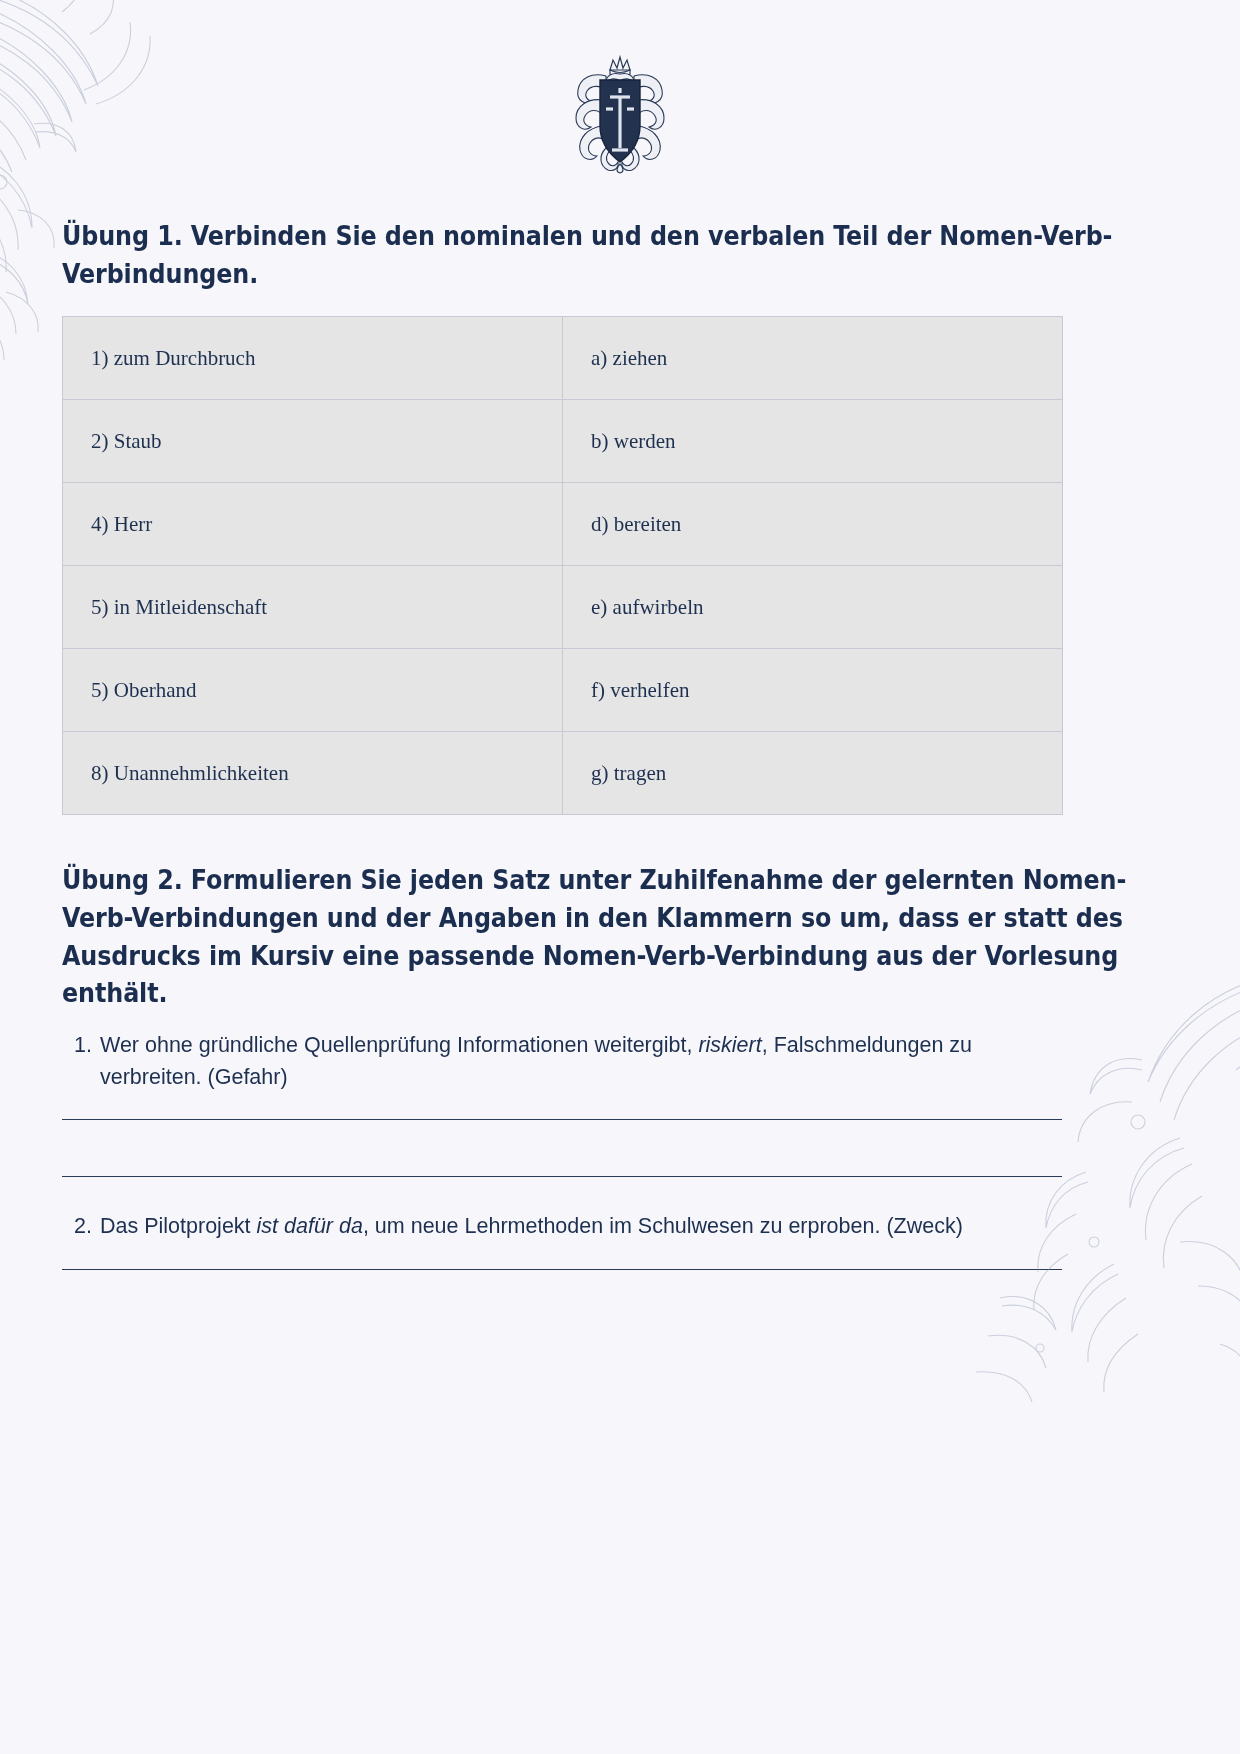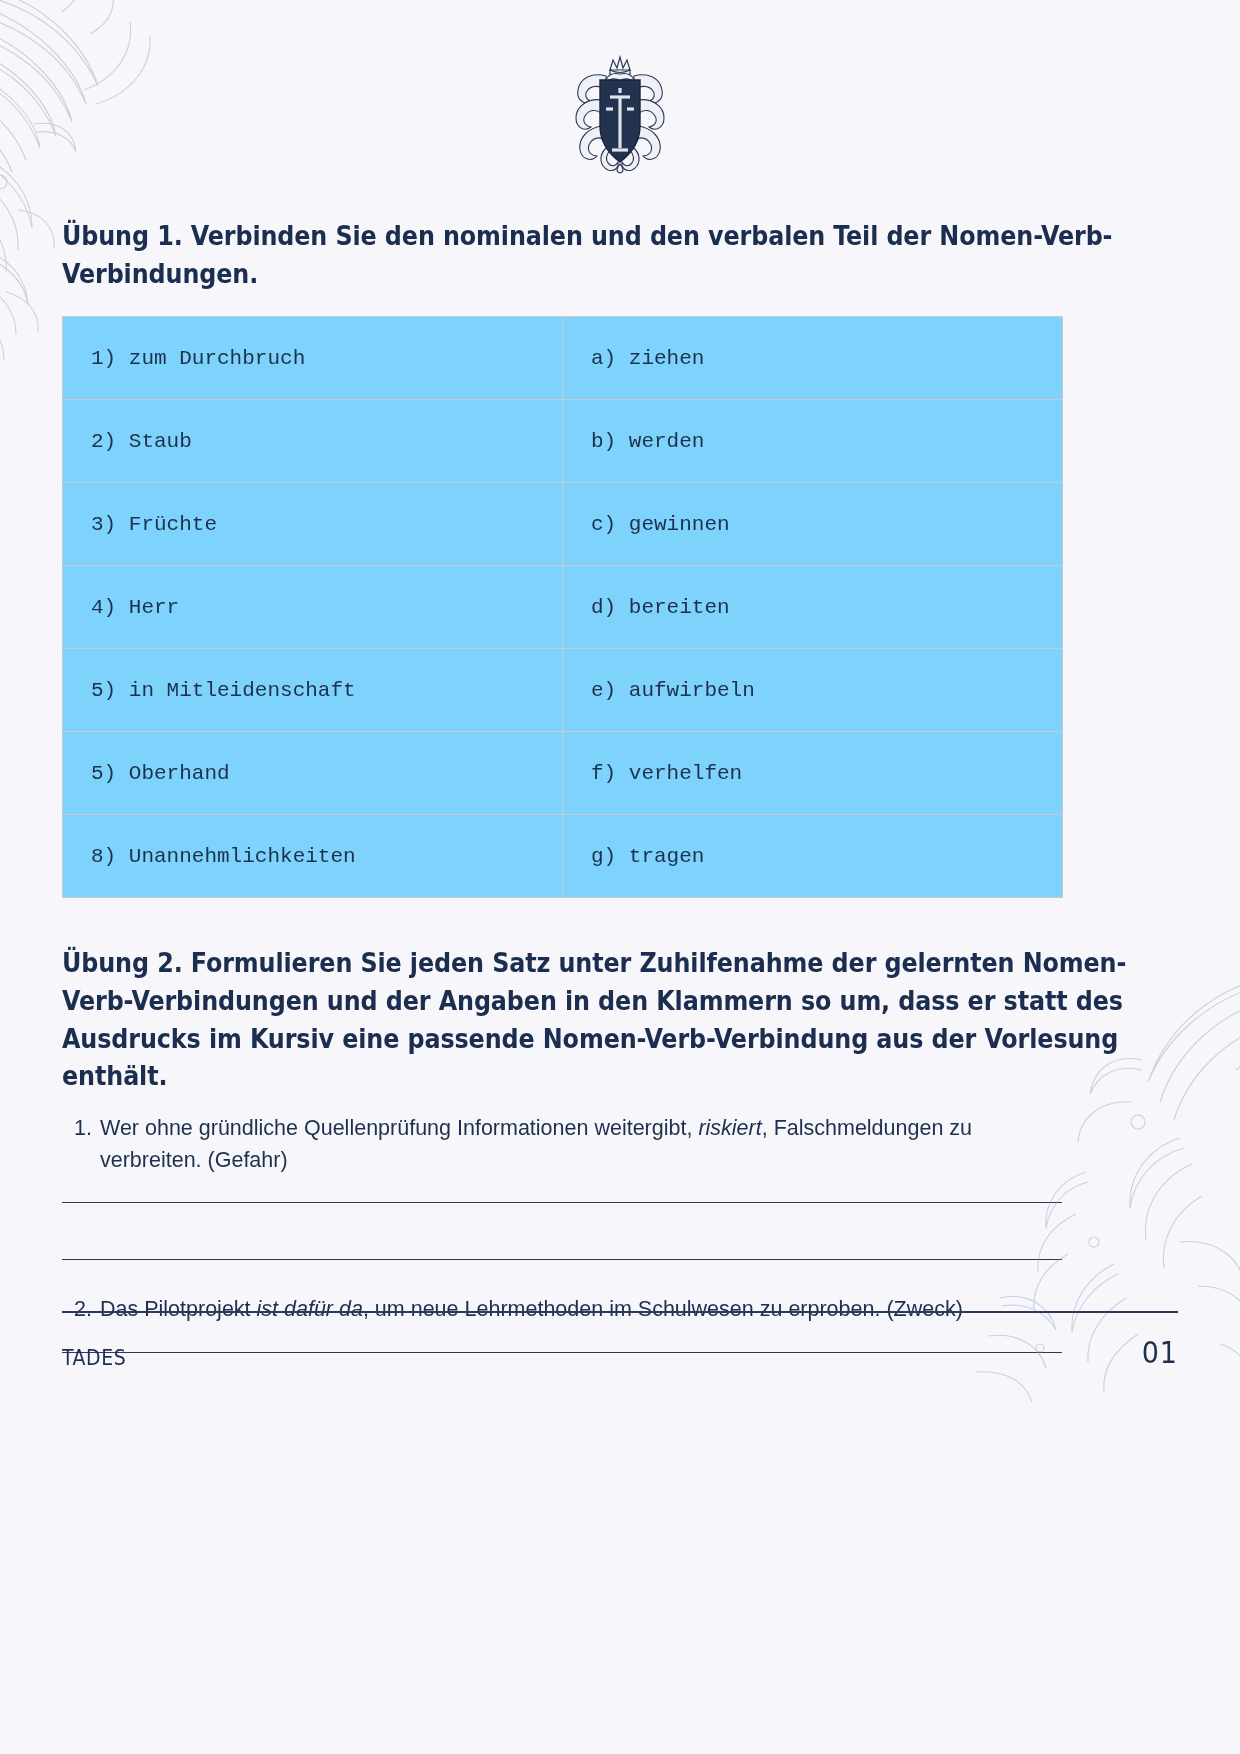--- a/index.html
+++ b/index.html
@@ -59,27 +59,27 @@
   
   .match-table {
     width: 1000px;
     border-collapse: collapse;
     margin-top: 24px;
     background: #ffffff;
     table-layout: fixed;
   }
   .match-table td {
     border: 1px solid #c8c9d2;
-    background: #7dd3fc;
+    background: #e5e5e5;
     height: 83px;
     padding: 0 28px;
     font-size: 21px;
     color: #1e3050;
     vertical-align: middle;
-    font-family: Liberation Mono, monospace;
+    font-family: Liberation Serif, serif;
   }
   .match-table td.col-left  { width: 500px; }
   .match-table td.col-right { width: 500px; }
 
   
   .ex2-block { margin-top: 46px; }
 
   .task-list { margin-top: 18px; list-style: none; }
 
   .task-item {
@@ -252,24 +252,20 @@
     <tbody>
       <tr class="row">
         <td class="col-left">1) zum Durchbruch</td>
         <td class="col-right">a) ziehen</td>
       </tr>
       <tr class="row">
         <td class="col-left">2) Staub</td>
         <td class="col-right">b) werden</td>
       </tr>
       <tr class="row">
-        <td class="col-left">3) Früchte</td>
-        <td class="col-right">c) gewinnen</td>
-      </tr>
-      <tr class="row">
         <td class="col-left">4) Herr</td>
         <td class="col-right">d) bereiten</td>
       </tr>
       <tr class="row">
         <td class="col-left">5) in Mitleidenschaft</td>
         <td class="col-right">e) aufwirbeln</td>
       </tr>
       <tr class="row">
         <td class="col-left">5) Oberhand</td>
         <td class="col-right">f) verhelfen</td>
@@ -304,21 +300,14 @@
         <span class="task-text"><span>Das Pilotprojekt </span><i>ist dafür da</i><span>, um neue Lehrmethoden im Schulwesen zu erproben. (Zweck)</span></span>
       </div>
 
       <div class="answer-lines">
         <div class="answer-line"></div>
       </div>
 
     </div>
   </div>
 
-  <div class="footer">
-    <div class="footer-rule"></div>
-    <div class="footer-row">
-      <span class="footer-brand">TADES</span>
-      <span class="footer-page">01</span>
-    </div>
-  </div>
 
 </div>
 
 </body></html>

